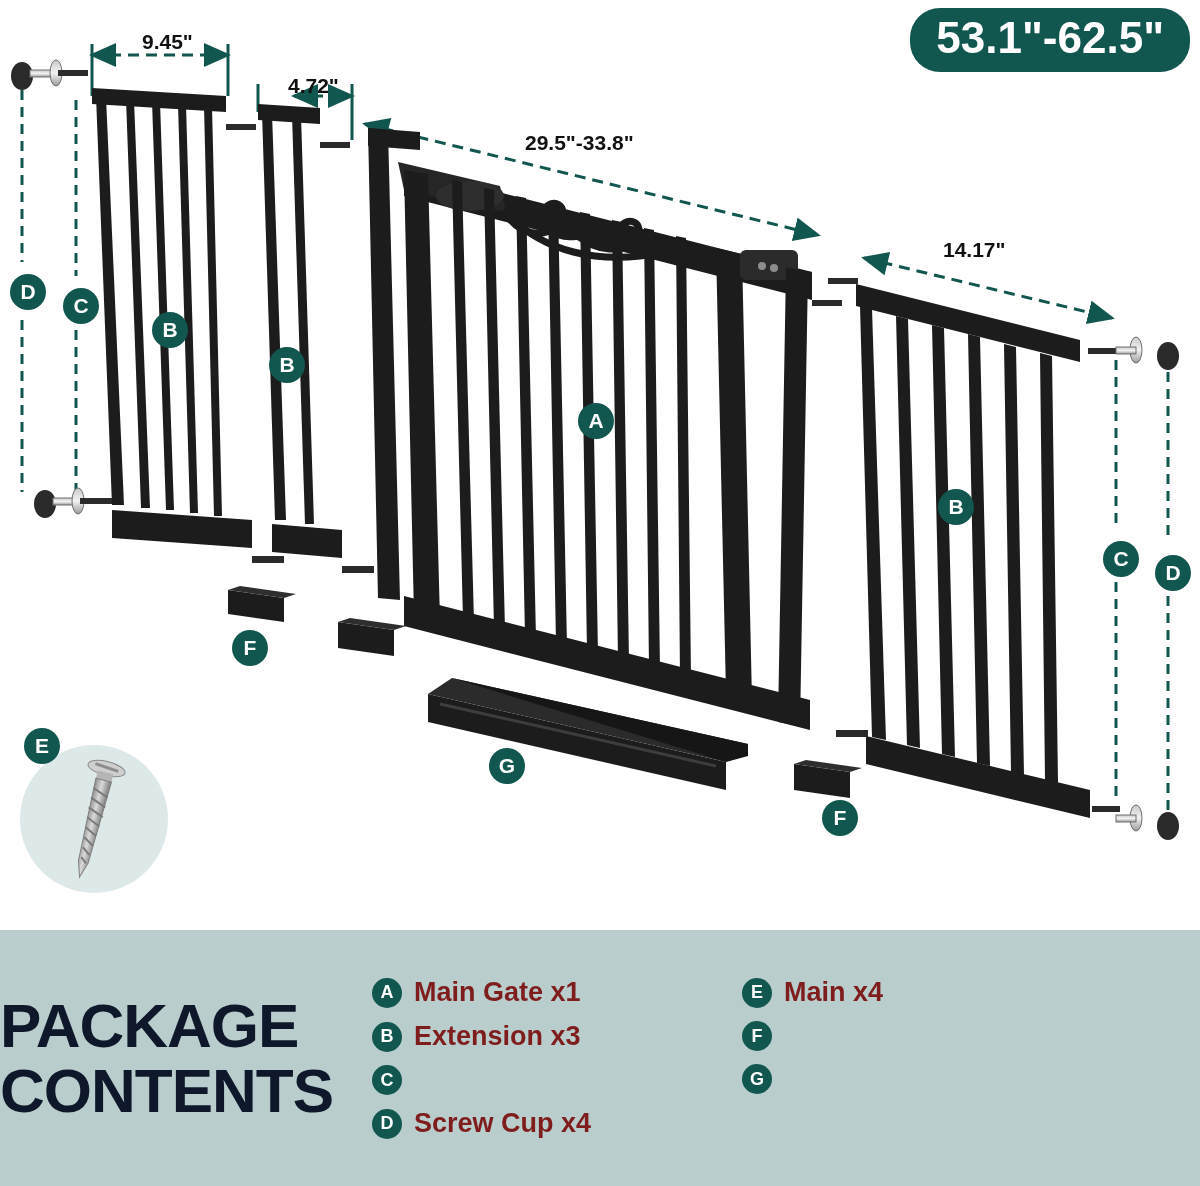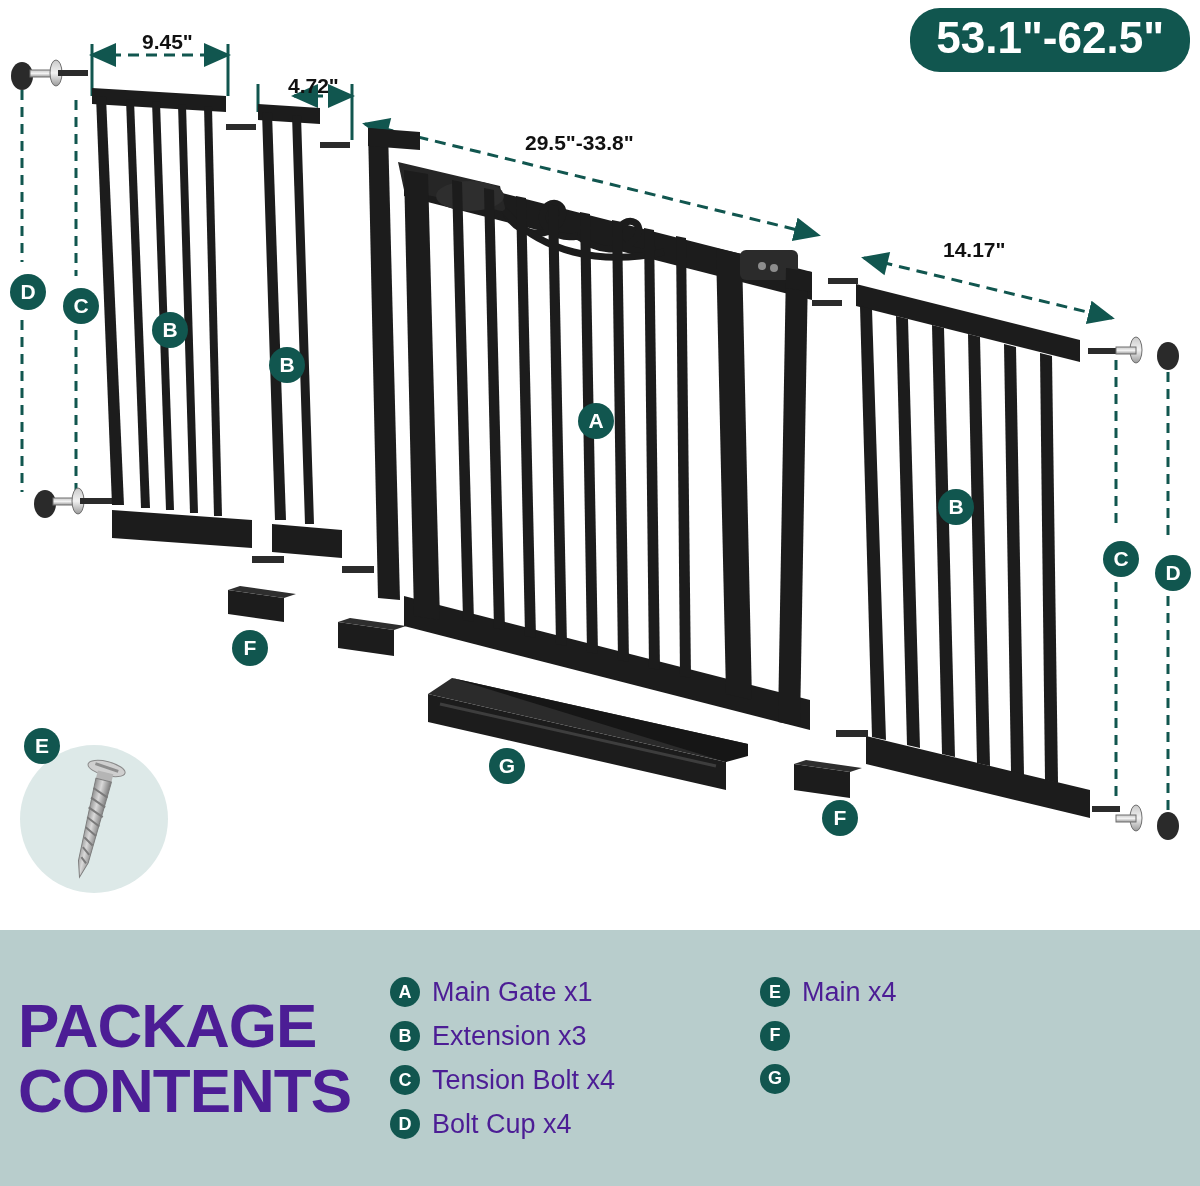--- a/index.html
+++ b/index.html
@@ -86,24 +86,23 @@
     left: 0;
     top: 930px;
     width: 1200px;
     height: 256px;
     background: #b8cdcc;
     display: flex;
     align-items: center;
   }
   .package-title {
     width: 372px;
-    padding-left: 18px;
     font-size: 62px;
     font-weight: bold;
-    color: #4c1d95;
+    color: #0f172a;
     line-height: 1.05;
     letter-spacing: -1px;
     font-family: "Liberation Sans", sans-serif;
   }
   .contents-cols {
     flex: 1;
     display: flex;
     gap: 10px;
     padding-right: 10px;
   }
@@ -127,22 +126,22 @@
     background: #11564f;
     color: #ffffff;
     font-size: 18px;
     font-weight: bold;
     display: flex;
     align-items: center;
     justify-content: center;
   }
   .content-label {
     font-size: 27px;
-    font-weight: normal;
-    color: #4c1d95;
+    font-weight: bold;
+    color: #7f1d1d;
     white-space: nowrap;
     font-family: "Liberation Sans", sans-serif;
   }
 </style>
 </head>
 <body>
 
 <div class="diagram">
 
   <svg class="layer" viewBox="0 0 1200 930">
@@ -370,25 +369,24 @@
       <div class="content-item">
         <span class="content-badge">A</span>
         <span class="content-label">Main Gate x1</span>
       </div>
       <div class="content-item">
         <span class="content-badge">B</span>
         <span class="content-label">Extension x3</span>
       </div>
       <div class="content-item">
         <span class="content-badge">C</span>
-        <span class="content-label">Tension Bolt x4</span>
       </div>
       <div class="content-item">
         <span class="content-badge">D</span>
-        <span class="content-label">Bolt Cup x4</span>
+        <span class="content-label">Screw Cup x4</span>
       </div>
     </div>
 
     <div class="contents-col right">
       <div class="content-item">
         <span class="content-badge">E</span>
         <span class="content-label">Main x4</span>
       </div>
       <div class="content-item">
         <span class="content-badge">F</span>

